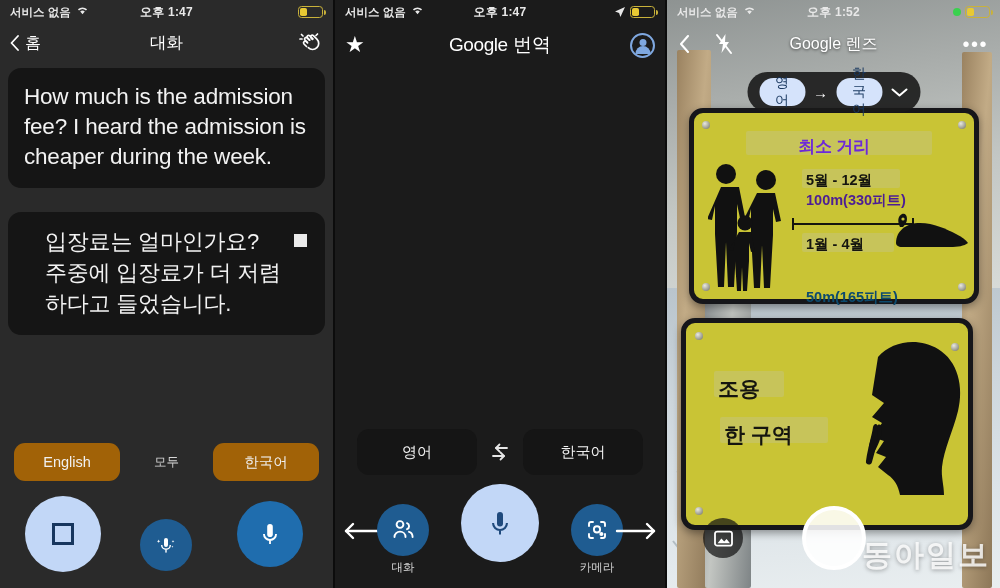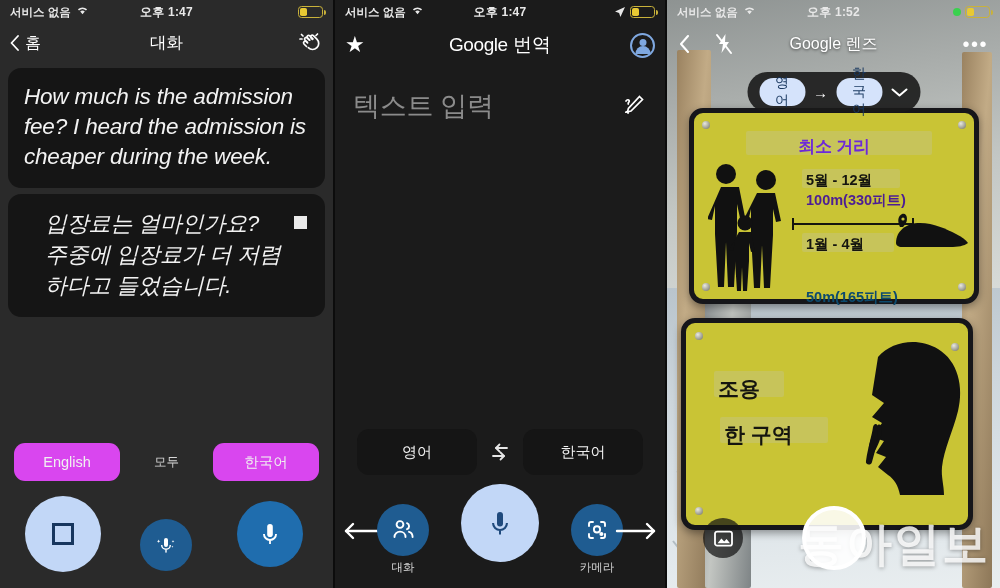--- a/index.html
+++ b/index.html
@@ -30,28 +30,28 @@
 
   
   .navbar { height:38px; display:flex; align-items:center; padding:0 10px; position:relative; }
   .nav-left { display:flex; align-items:center; gap:6px; color:#fff; font-size:16px; font-weight:500; cursor:pointer; }
   .nav-title { position:absolute; left:0; right:0; text-align:center; color:#fff;
                font-size:16.5px; font-weight:500; pointer-events:none; }
   .nav-right { margin-left:auto; z-index:2; cursor:pointer; display:flex; }
 
   .bubbles { padding:6px 8px 0 8px; }
   .bubble { background:#151515; border-radius:13px; padding:14px 16px 16px 16px; position:relative; }
-  .bubble + .bubble { margin-top:6px;padding-left:37px; }
-  .bubble .txt { color:#f2f2f2; font-size:22.5px; line-height:1.33; letter-spacing:-.2px;font-style:italic; }
+  .bubble + .bubble { margin-top:24px;padding-left:37px; }
+  .bubble .txt { color:#f2f2f2; font-size:22.5px; line-height:1.33; letter-spacing:-.2px; }
   .bubble.kr .txt { font-size:22px; line-height:1.42; padding-right:26px; }
   .stopsq { position:absolute; right:18px; top:22px; width:13px; height:13px; background:#eaeaea; }
 
   .langrow { position:absolute; left:0; right:0; bottom:107px; display:flex;
              align-items:center; justify-content:space-between; padding:0 14px; }
-  .langpill { background:#d946ef; border-radius:11px; height:38px; min-width:106px;
+  .langpill { background:#a16207; border-radius:11px; height:38px; min-width:106px;
               display:flex; align-items:center; justify-content:center;
               color:#f0f0f0; font-size:14.5px; cursor:pointer; }
   .allbtn { color:#d6d6d6; font-size:12.5px; cursor:pointer; }
 
   .ctrlrow { position:absolute; left:0; right:0; bottom:10px; height:90px; }
   .circ { position:absolute; border-radius:50%; display:flex; align-items:center;
           justify-content:center; cursor:pointer; }
   .c-stop { left:25px; top:8px; width:76px; height:76px; background:#c2d7f7; }
   .c-stop .sq { width:22px; height:22px; border:3.2px solid #17365e; }
   .c-auto { left:140px; top:31px; width:52px; height:52px; background:#1f5c91; }
@@ -142,21 +142,21 @@
   .lb-arrow { color:#fff; font-size:15px; }
   .lb-chev { cursor:pointer; display:flex; }
 
   .shutter { position:absolute; left:50%; transform:translateX(-50%); bottom:18px;
              width:64px; height:64px; border-radius:50%; border:4px solid #fff;
              background:rgba(255,255,255,.88); z-index:8; cursor:pointer; }
   .gallery { position:absolute; left:36px; bottom:30px; width:40px; height:40px;
              border-radius:50%; background:rgba(20,20,20,.72);
              display:flex; align-items:center; justify-content:center; z-index:8; cursor:pointer; }
   .watermark { position:absolute; right:10px; bottom:12px; color:rgba(255,255,255,.82);
-               font-size:46px; font-weight:bold; letter-spacing:2px; z-index:7;
+               font-size:30px; font-weight:bold; letter-spacing:2px; z-index:7;
                text-shadow:0 1px 4px rgba(0,0,0,.35); pointer-events:none; }
 </style>
 </head>
 <body>
 
 <div class="stage">
 
   <div class="panel p1">
     <div class="statusbar">
       <div class="sb-left">
@@ -266,32 +266,20 @@
         <span>번역</span>
       </div>
       <div class="nav-right">
         <span class="avatar">
             <span class="head"></span>
             <span class="body"></span>
           </span>
       </div>
     </div>
 
-    <div class="inputarea">
-      <div class="placeholder">텍스트 입력</div>
-      <div class="penicon">
-        <svg width="26" height="26" viewBox="0 0 26 26">
-            <g stroke="#fff" stroke-width="1.7" fill="none" stroke-linecap="round">
-              <path d="M18.5 4.5 21.5 7.5 10 19l-3.5.9.9-3.5z"></path>
-              <path d="M5 9c1-1.6 2.6-1.6 3.2-.3.6 1.3-1.6 2-1 3.3"></path>
-              <path d="M4.8 20.2c1.4-1 2.6-.3 2.3.9"></path>
-            </g>
-          </svg>
-      </div>
-    </div>
 
     <div class="langrow2">
       <div class="langbox">영어</div>
       <div class="swapic">
         <svg width="26" height="22" viewBox="0 0 26 22">
             <g stroke="#e6e6e6" stroke-width="1.8" fill="none" stroke-linecap="round" stroke-linejoin="round">
               <path d="M20 7H9"></path>
               <path d="M12.5 3.5 9 7l3.5 3.5"></path>
               <path d="M6 15h11"></path>
               <path d="M13.5 11.5 17 15l-3.5 3.5"></path>

